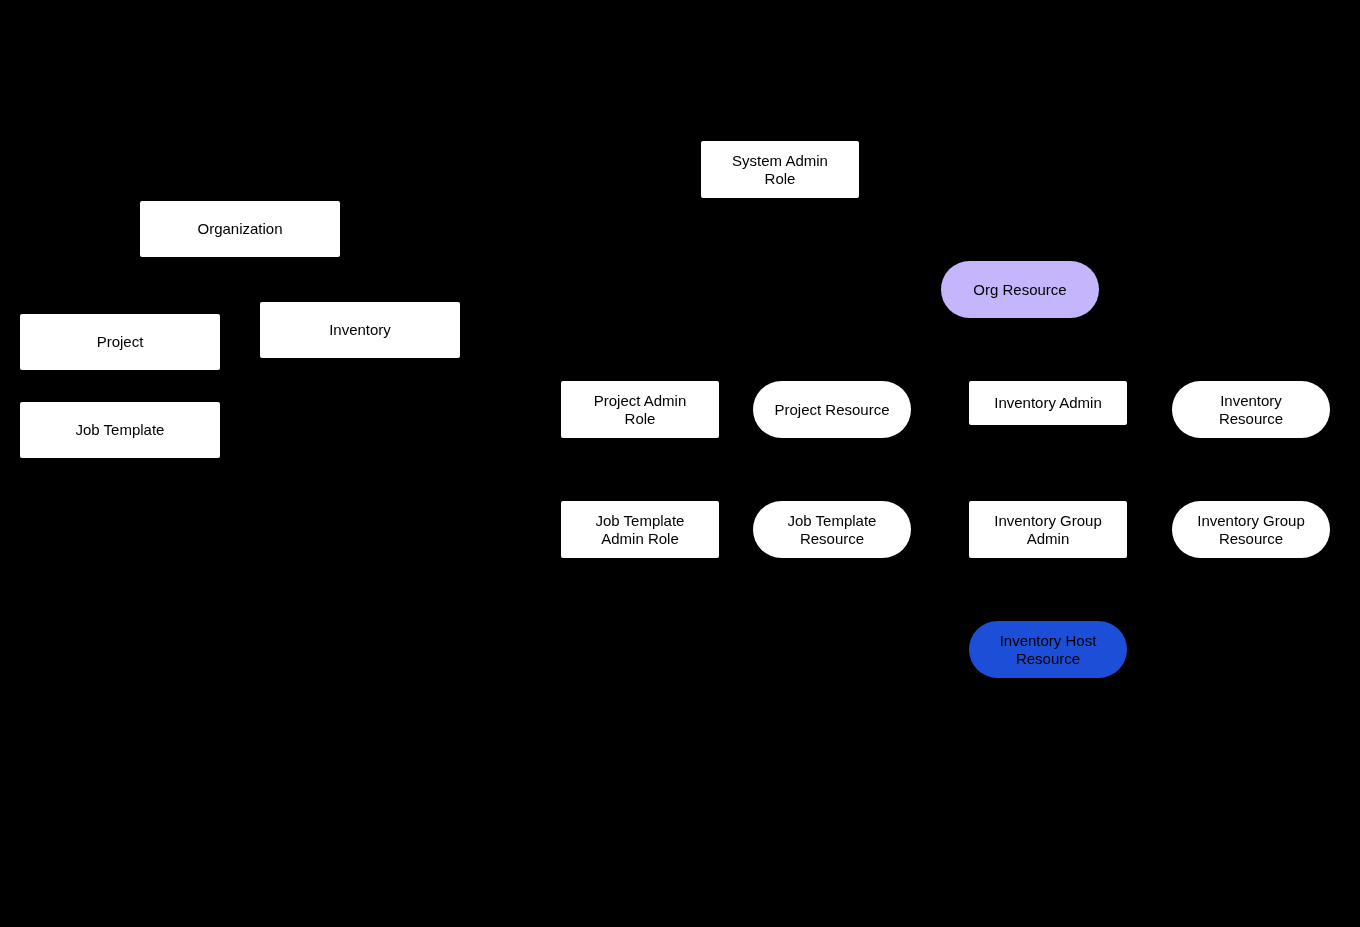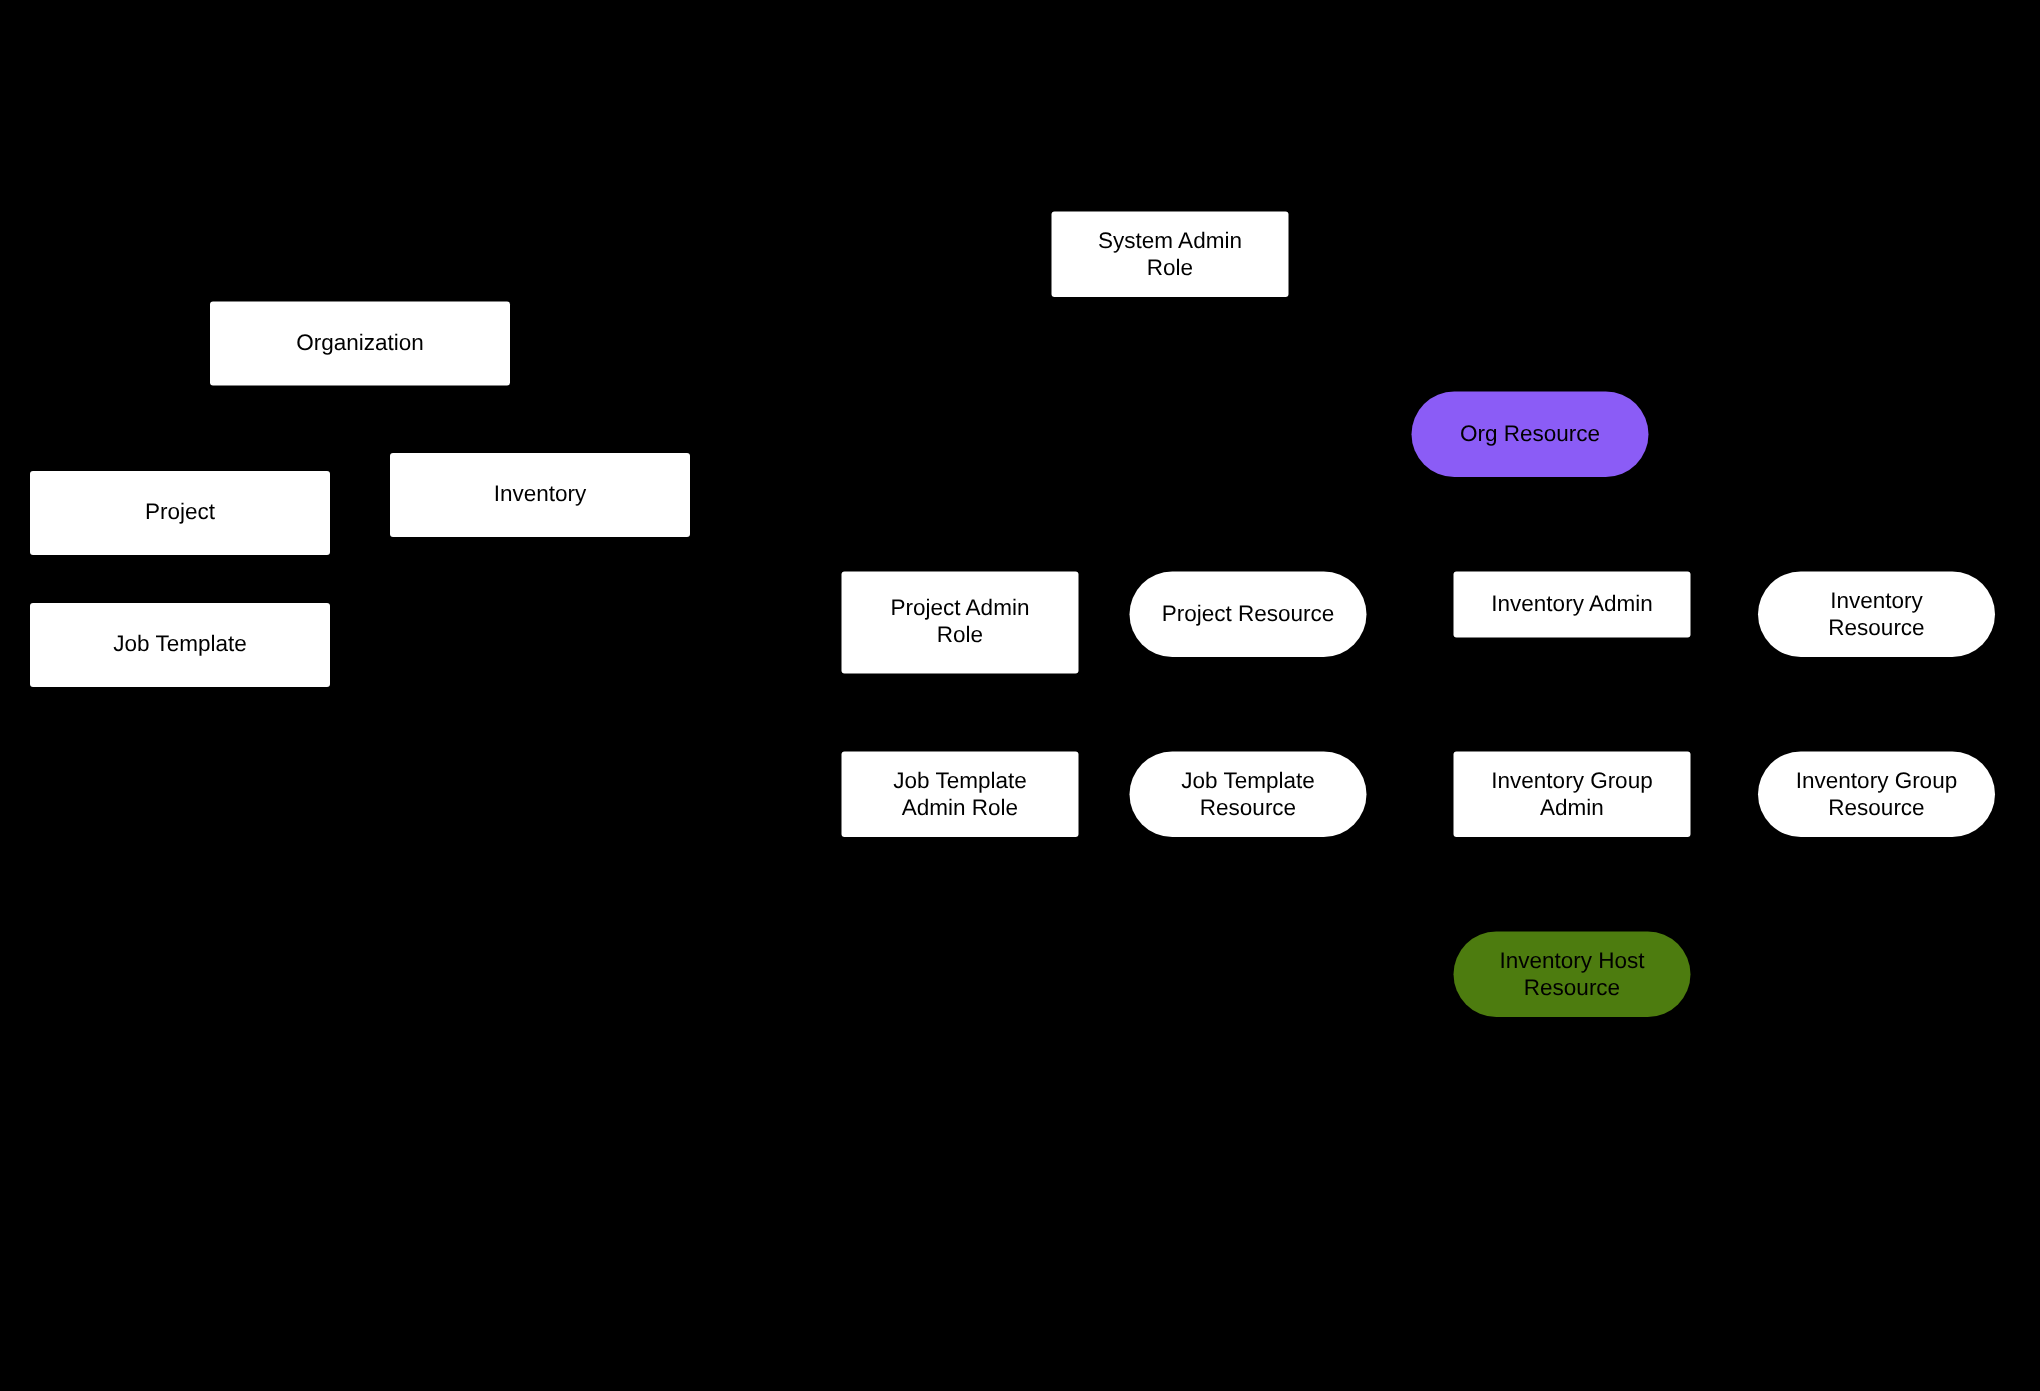--- a/index.html
+++ b/index.html
@@ -39,30 +39,30 @@
 </head>
 <body>
 
 <div id="canvas">
     <div class="node rect" style="left: 140px; top: 201px; width: 200px; height: 56px; background: rgb(255, 255, 255); color: rgb(0, 0, 0);">Organization</div>
     <div class="node rect" style="left: 20px; top: 302px; width: 200px; height: 56px; background: rgb(255, 255, 255); color: rgb(0, 0, 0); margin-top: 12px;">Project</div>
     <div class="node rect" style="left: 260px; top: 302px; width: 200px; height: 56px; background: rgb(255, 255, 255); color: rgb(0, 0, 0);">Inventory</div>
     <div class="node rect" style="left: 20px; top: 402px; width: 200px; height: 56px; background: rgb(255, 255, 255); color: rgb(0, 0, 0);">Job Template</div>
     <div class="node rect" style="left: 701px; top: 141px; width: 158px; height: 57px; background: rgb(255, 255, 255); color: rgb(0, 0, 0);">System Admin
 Role</div>
-    <div class="node pill" style="left: 941px; top: 261px; width: 158px; height: 57px; background: #8b5cf6; color: rgb(0, 0, 0);">Org Resource</div>
-    <div class="node rect" style="left: 561px; top: 381px; width: 158px; height: 68px; background: rgb(255, 255, 255); color: rgb(0, 0, 0);">Project Admin
+    <div class="node pill" style="left: 941px; top: 261px; width: 158px; height: 57px; background: #c4b5fd; color: rgb(0, 0, 0);">Org Resource</div>
+    <div class="node rect" style="left: 561px; top: 381px; width: 158px; height: 57px; background: rgb(255, 255, 255); color: rgb(0, 0, 0);">Project Admin
 Role</div>
     <div class="node pill" style="left: 753px; top: 381px; width: 158px; height: 57px; background: rgb(255, 255, 255); color: rgb(0, 0, 0);">Project Resource</div>
     <div class="node rect" style="left: 969px; top: 381px; width: 158px; height: 44px; background: rgb(255, 255, 255); color: rgb(0, 0, 0);">Inventory Admin</div>
     <div class="node pill" style="left: 1172px; top: 381px; width: 158px; height: 57px; background: rgb(255, 255, 255); color: rgb(0, 0, 0);">Inventory
 Resource</div>
     <div class="node rect" style="left: 561px; top: 501px; width: 158px; height: 57px; background: rgb(255, 255, 255); color: rgb(0, 0, 0);">Job Template
 Admin Role</div>
     <div class="node pill" style="left: 753px; top: 501px; width: 158px; height: 57px; background: rgb(255, 255, 255); color: rgb(0, 0, 0);">Job Template
 Resource</div>
     <div class="node rect" style="left: 969px; top: 501px; width: 158px; height: 57px; background: rgb(255, 255, 255); color: rgb(0, 0, 0);">Inventory Group
 Admin</div>
     <div class="node pill" style="left: 1172px; top: 501px; width: 158px; height: 57px; background: rgb(255, 255, 255); color: rgb(0, 0, 0);">Inventory Group
 Resource</div>
-    <div class="node pill" style="left: 969px; top: 621px; width: 158px; height: 57px; background: #4d7c0f; color: rgb(0, 0, 0);">Inventory Host
+    <div class="node pill" style="left: 969px; top: 621px; width: 158px; height: 57px; background: #1d4ed8; color: rgb(0, 0, 0);">Inventory Host
 Resource</div>
   </div>
 
 </body></html>

